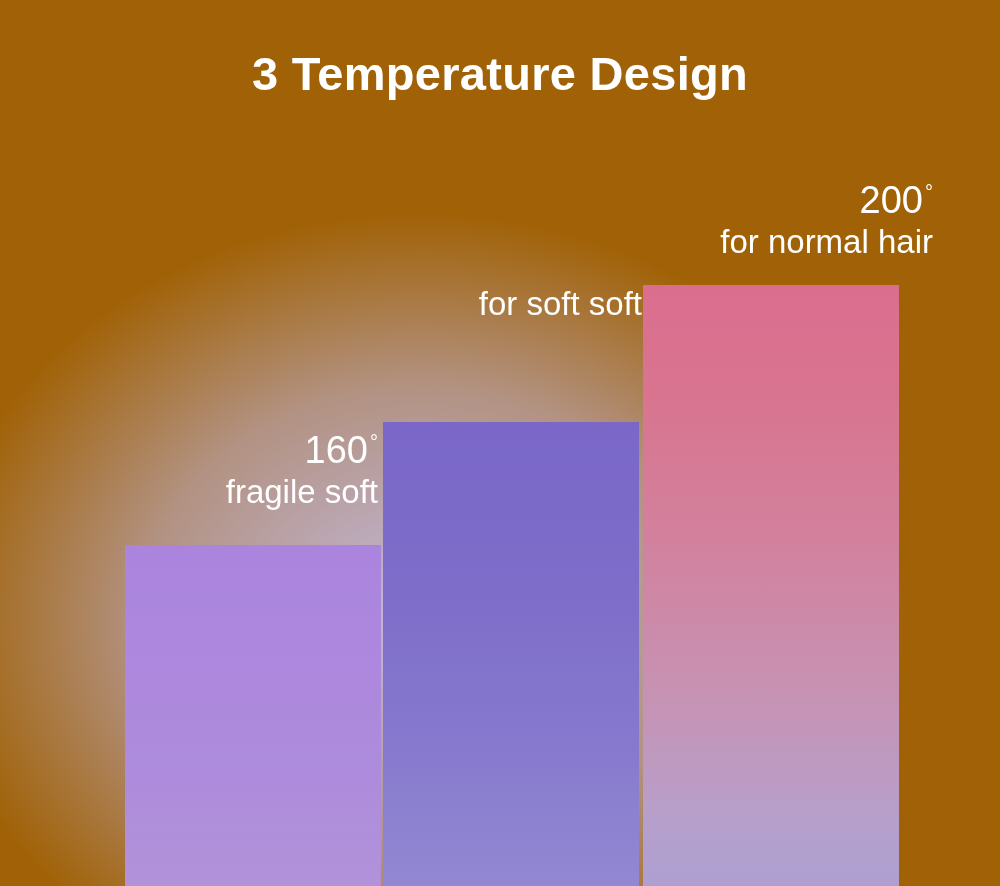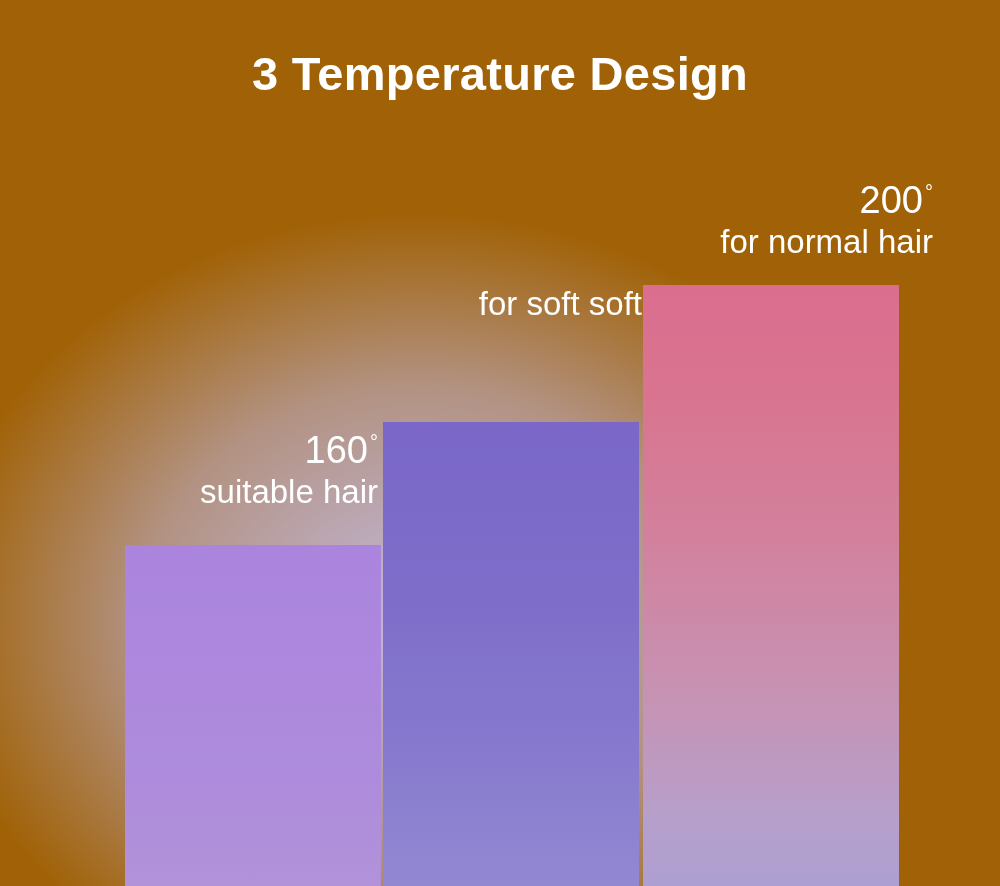--- a/index.html
+++ b/index.html
@@ -139,21 +139,21 @@
   <div id="bg-wash"></div>
 
   <div class="bar" id="bar-160"></div>
   <div class="bar" id="bar-180"></div>
   <div class="bar" id="bar-200"></div>
 
   <div id="title">3 Temperature Design</div>
 
   <div class="label" id="label-160">
     <span class="temp"><span>160</span><span class="deg">°</span></span>
-    <span class="desc">suitable hair</span>
+    <span class="desc">fragile soft</span>
   </div>
 
   <div class="label" id="label-180">
     <span class="desc">for soft soft</span>
   </div>
 
   <div class="label" id="label-200">
     <span class="temp"><span>200</span><span class="deg">°</span></span>
     <span class="desc">for normal hair</span>
   </div>

